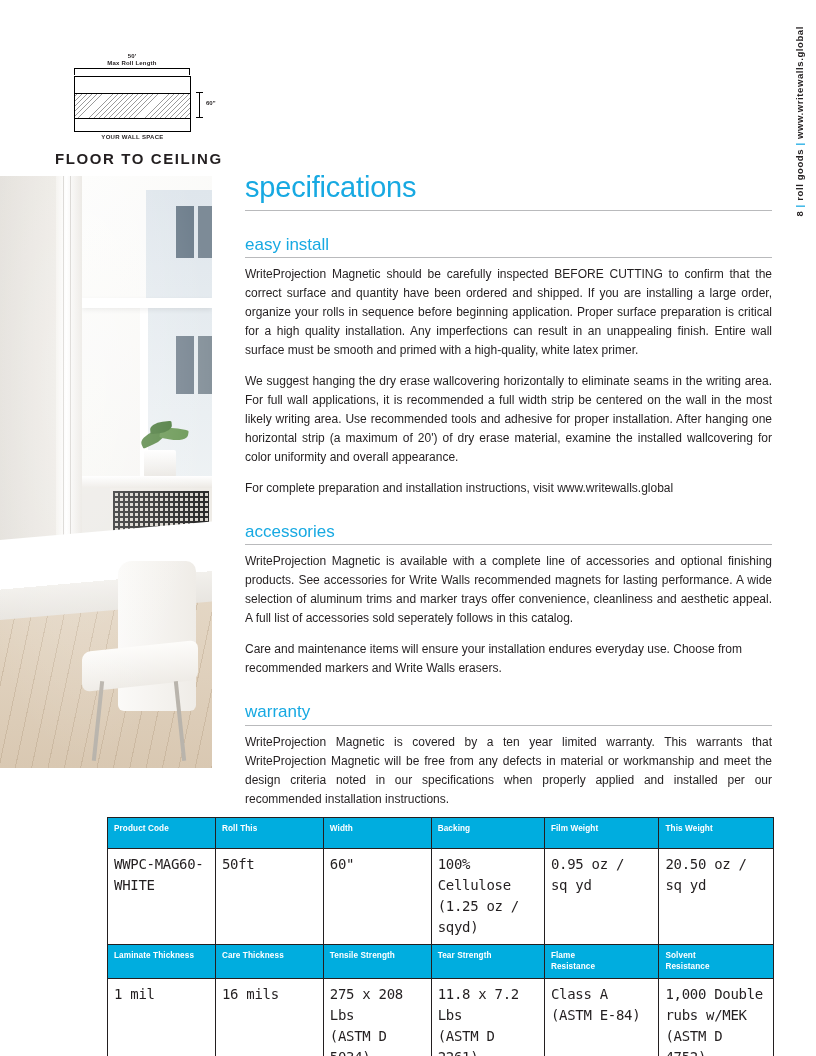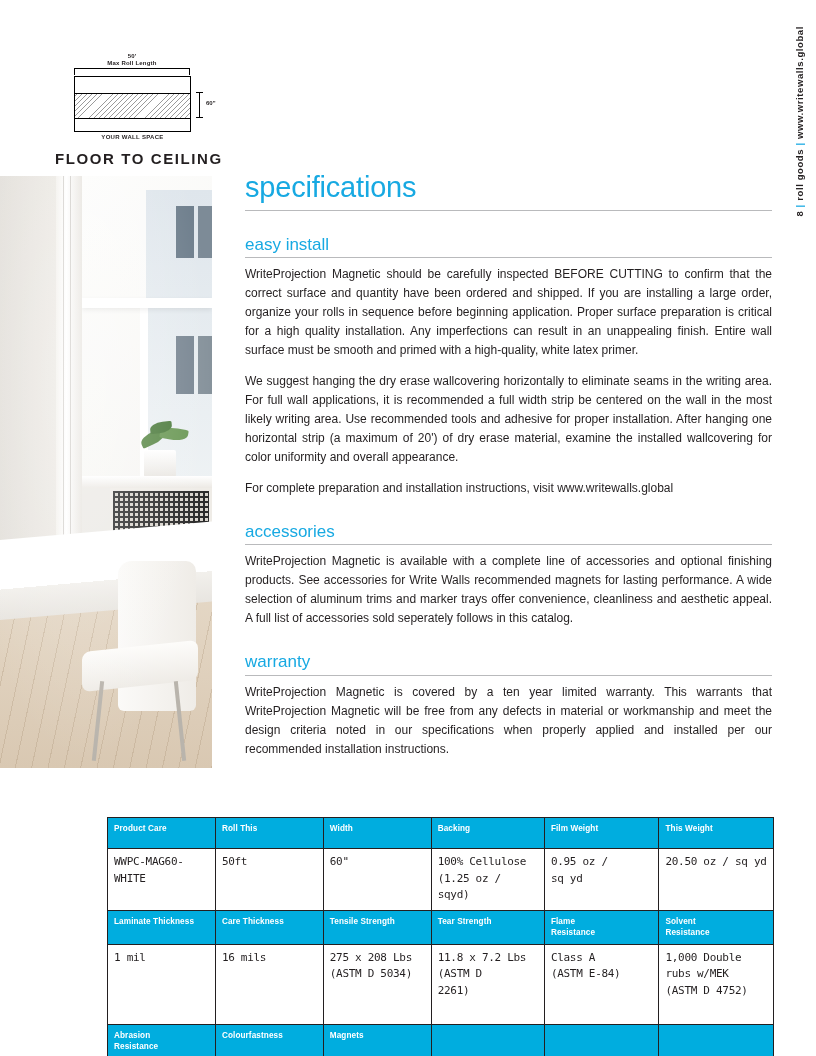--- a/index.html
+++ b/index.html
@@ -303,21 +303,21 @@
     color: #ffffff;
     font-size: 8.2px;
     font-weight: bold;
     letter-spacing: 0.1px;
     line-height: 1.35;
     height: 31px;
   }
   .spec-table td.dt {
     background: #ffffff;
     color: #231f20;
-    font-size: 11px;
+    font-size: 14px;
     font-family: "DejaVu Sans Mono", monospace;
     letter-spacing: -0.3px;
     line-height: 1.5;
     height: 31px;
   }
   .spec-table td.dt.plain {
     font-family: "Liberation Sans", sans-serif;
     letter-spacing: 0;
     line-height: 1.9;
   }
@@ -391,39 +391,40 @@
 
   <h2 class="sec-title">easy install</h2>
   <div class="rule-thin"></div>
   <p class="body">WriteProjection Magnetic should be carefully inspected BEFORE CUTTING to confirm that the correct surface and quantity have been ordered and shipped. If you are installing a large order, organize your rolls in sequence before beginning application. Proper surface preparation is critical for a high quality installation. Any imperfections can result in an unappealing finish. Entire wall surface must be smooth and primed with a high-quality, white latex primer.</p>
   <p class="body">We suggest hanging the dry erase wallcovering horizontally to eliminate seams in the writing area. For full wall applications, it is recommended a full width strip be centered on the wall in the most likely writing area. Use recommended tools and adhesive for proper installation. After hanging one horizontal strip (a maximum of 20') of dry erase material, examine the installed wallcovering for color uniformity and overall appearance.</p>
   <p class="body nojust last">For complete preparation and installation instructions, visit www.writewalls.global</p>
 
   <h2 class="sec-title">accessories</h2>
   <div class="rule-thin"></div>
   <p class="body">WriteProjection Magnetic is available with a complete line of accessories and optional finishing products. See accessories for Write Walls recommended magnets for lasting performance. A wide selection of aluminum trims and marker trays offer convenience, cleanliness and aesthetic appeal. A full list of accessories sold seperately follows in this catalog.</p>
+  <p class="body nojust last">Care and maintenance items will ensure your installation endures everyday use. Choose from recommended markers and  Write Walls erasers.</p>
 
   <h2 class="sec-title">warranty</h2>
   <div class="rule-thin"></div>
   <p class="body last">WriteProjection Magnetic is covered by a ten year limited warranty. This warrants that WriteProjection Magnetic will be free from any defects in material or workmanship and meet the design criteria noted in our specifications when properly applied and installed per our recommended installation instructions.</p>
 
 </div>
 
 <table class="spec-table">
   <colgroup>
     <col style="width:16.2%">
       <col style="width:16.2%">
       <col style="width:16.2%">
     <col style="width:17.0%">
       <col style="width:17.2%">
       <col style="width:17.2%">
   </colgroup>
   <tbody>
       <tr>
-        <td class="hd">Product Care</td>
+        <td class="hd">Product Code</td>
         <td class="hd">Roll This</td>
         <td class="hd">Width</td>
         <td class="hd">Backing</td>
         <td class="hd">Film Weight</td>
         <td class="hd">This Weight</td>
       </tr>
       <tr>
         <td class="dt tall">WWPC-MAG60-WHITE</td>
         <td class="dt tall">50ft</td>
         <td class="dt tall">60"</td>

